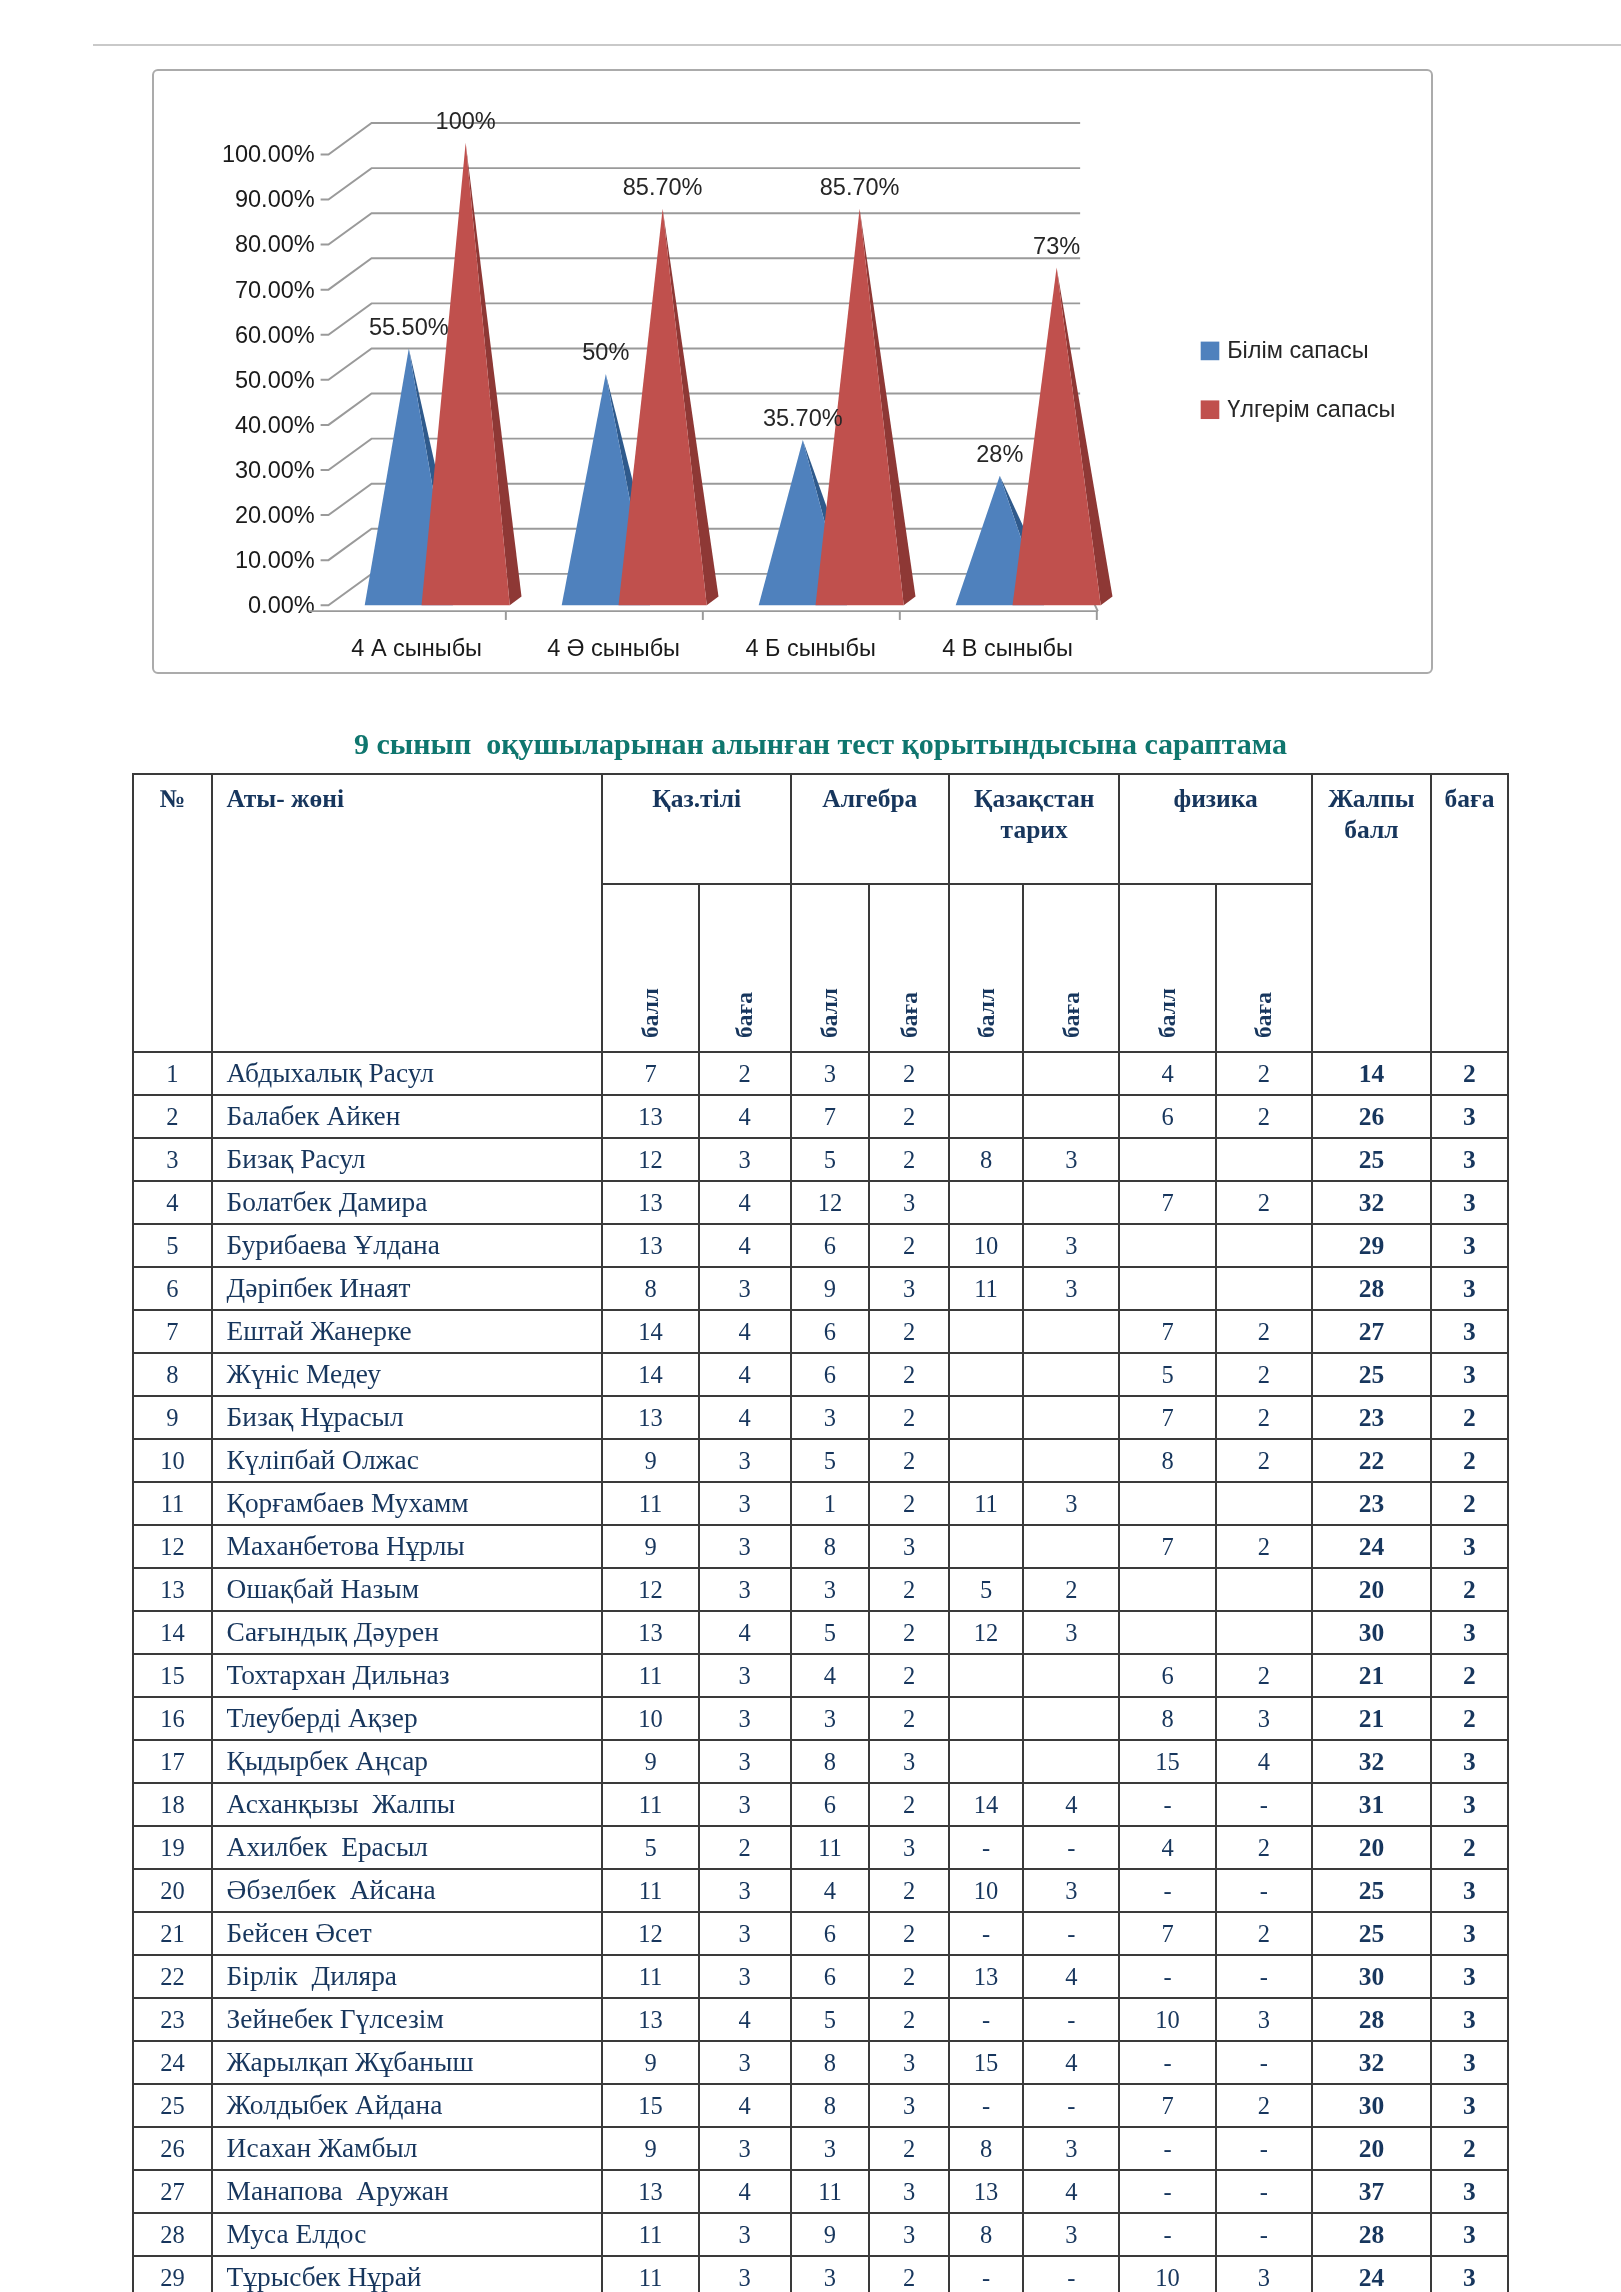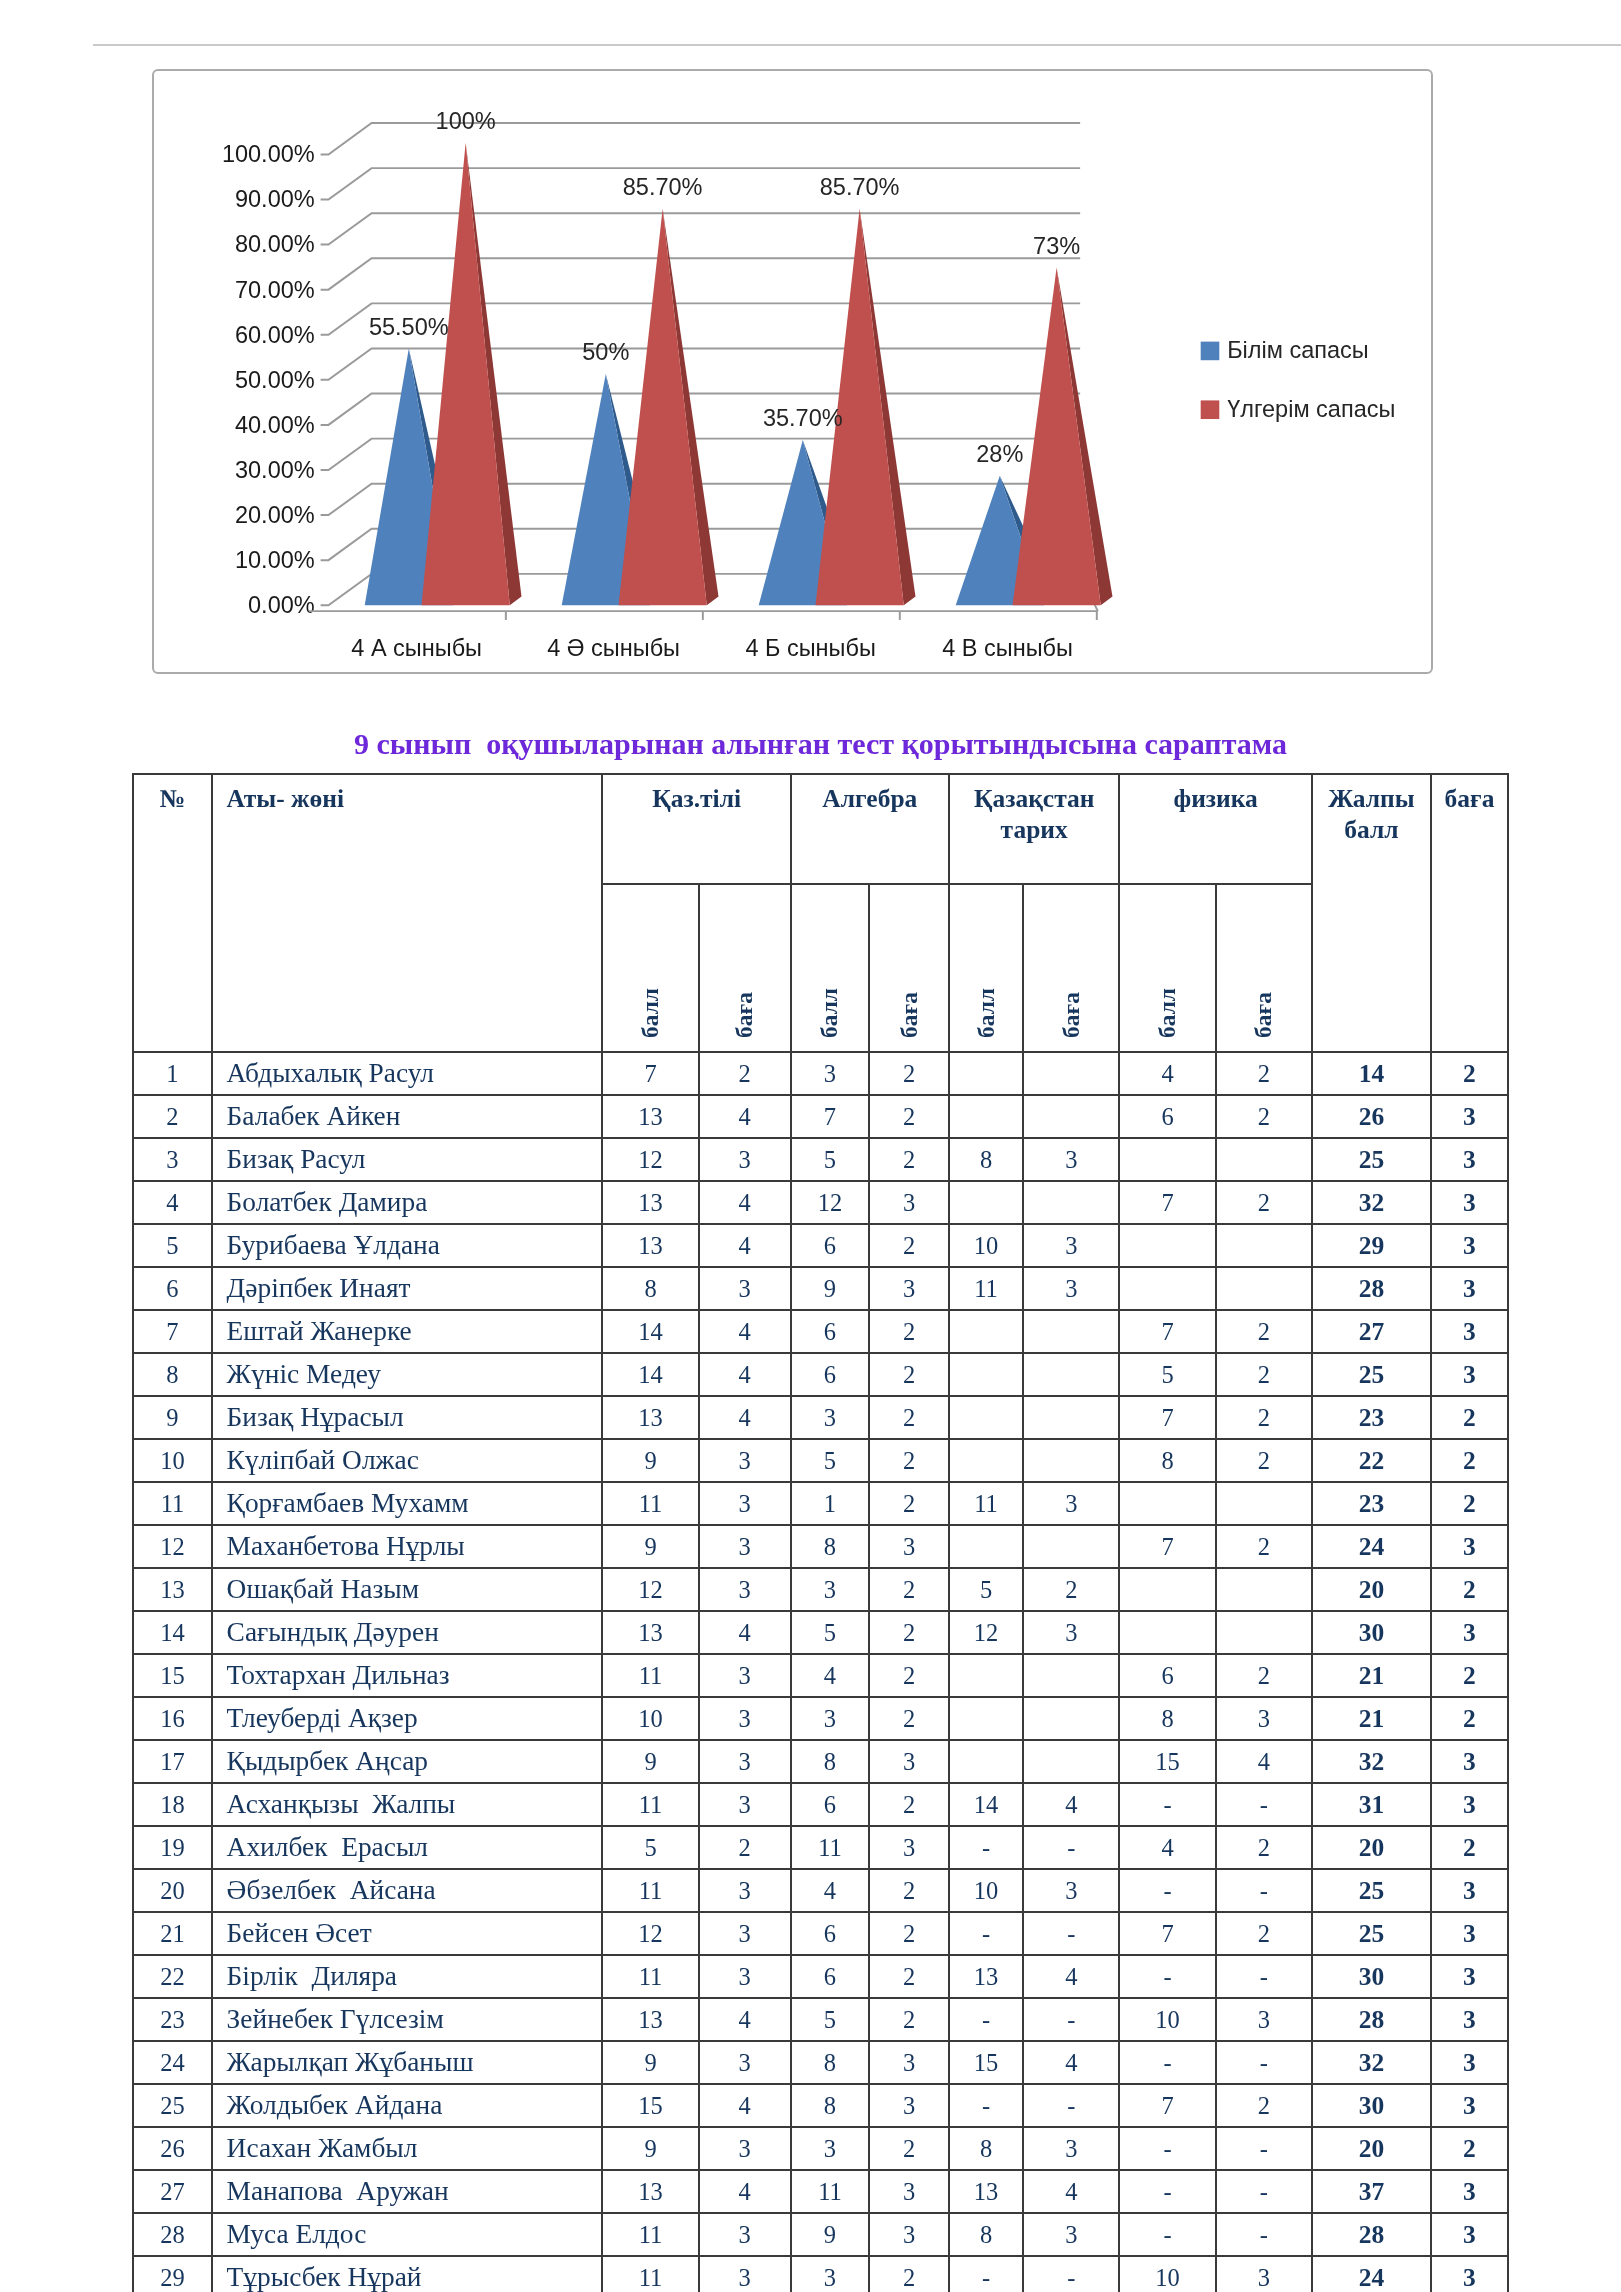--- a/index.html
+++ b/index.html
@@ -13,21 +13,21 @@
   }
   .chart-box {
     position:absolute; left:152px; top:69px; width:1277px; height:601px;
     border:2px solid #ababab; border-radius:5.9px; background:#fff;
   }
   .chart-box svg { display:block; width:100%; height:100%; }
 
   .content { position:absolute; left:132px; top:727px; width:1377px; }
   h1.table-title {
     margin:0 0 11.8px 0; text-align:center;
-    font-size:30px; font-weight:bold; color:#6d28d9; white-space:pre;
+    font-size:30px; font-weight:bold; color:#0f766e; white-space:pre;
   }
   table.results {
     width:100%; border-collapse:collapse; table-layout:fixed;
     color:#17365d; background:#fff;
     border:2.9px solid #3a3a3a; border-bottom-width:4.9px;
   }
   .results th, .results td {
     border-left:2px solid #3a3a3a; border-right:2px solid #3a3a3a;
     border-top:2.9px solid #3a3a3a; border-bottom:2.9px solid #3a3a3a;
     padding:0; overflow:hidden;

